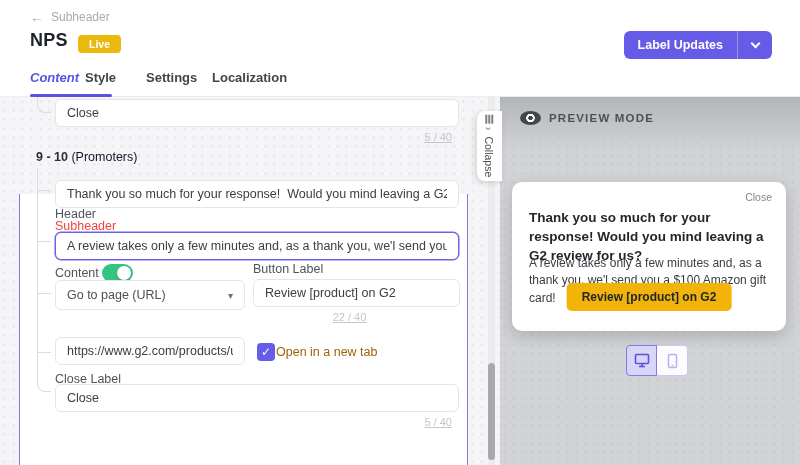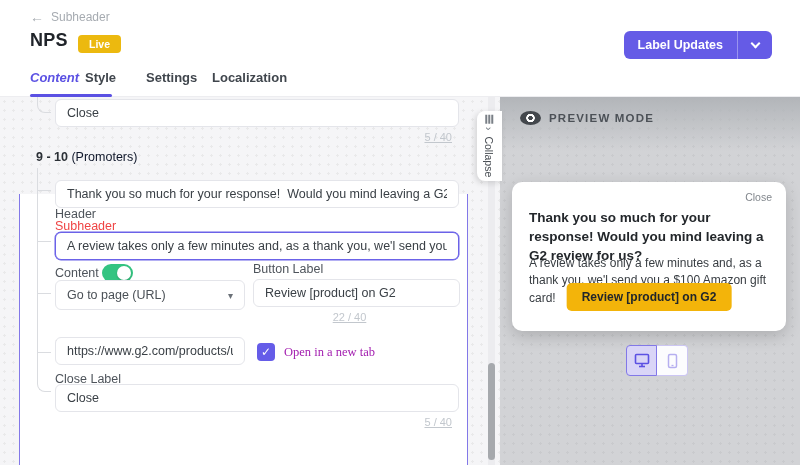--- a/index.html
+++ b/index.html
@@ -154,21 +154,21 @@
 
   <div class="fld-label" style="left:253px; top:262px;">Button Label</div>
   <input class="fld-input" style="left: 253px; top: 279px; width: 207px;" readonly="" value="Review [product] on G2">
   <div class="counter" style="top:311px;text-align:center;">22 / 40</div>
 
   <div class="fld-label" style="left:55px; top:338px;">URL</div>
   <input class="fld-input" style="left: 55px; top: 337px; width: 190px;" readonly="" value="https://www.g2.com/products/userpilot/re">
   <div class="checkbox">
     <span>✓</span>
   </div>
-  <div class="fld-label" style="left:284px; top:345px; color:#a21caf;font-family:Liberation Serif, serif;">Open in a new tab</div>
+  <div class="fld-label" style="left:276px; top:345px; color:#a16207;">Open in a new tab</div>
 
   <div class="fld-label" style="left:55px; top:372px;">Close Label</div>
   <input class="fld-input" style="left: 55px; top: 384px; width: 404px;" readonly="" value="Close">
   <div class="counter" style="top:416px;">5 / 40</div>
 
   <div class="scroll-track"></div>
   <div class="scroll-thumb"></div>
 
   <div class="preview-pane">
     <div class="preview-shade"></div>

